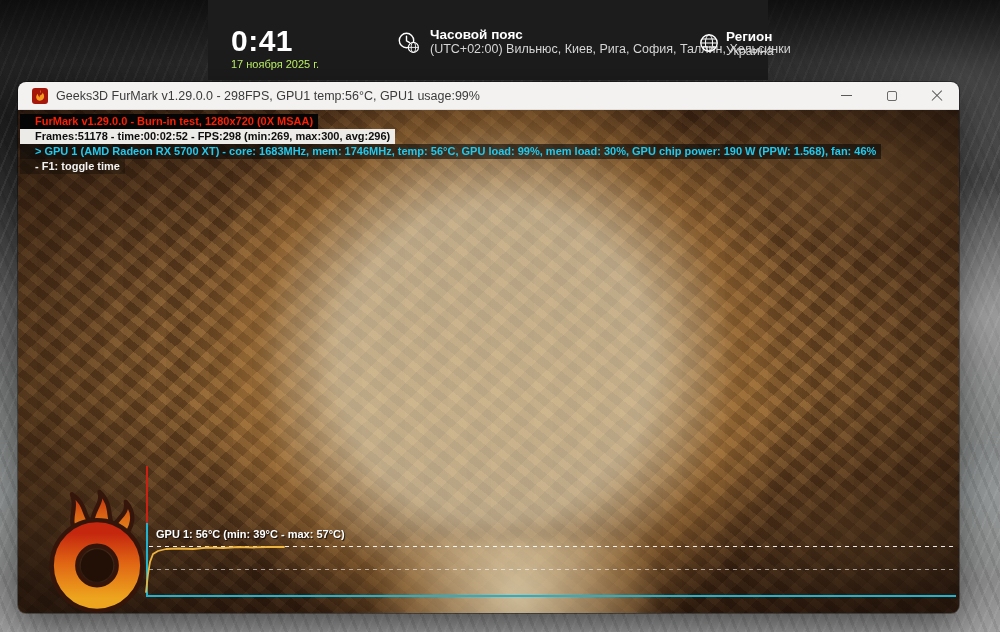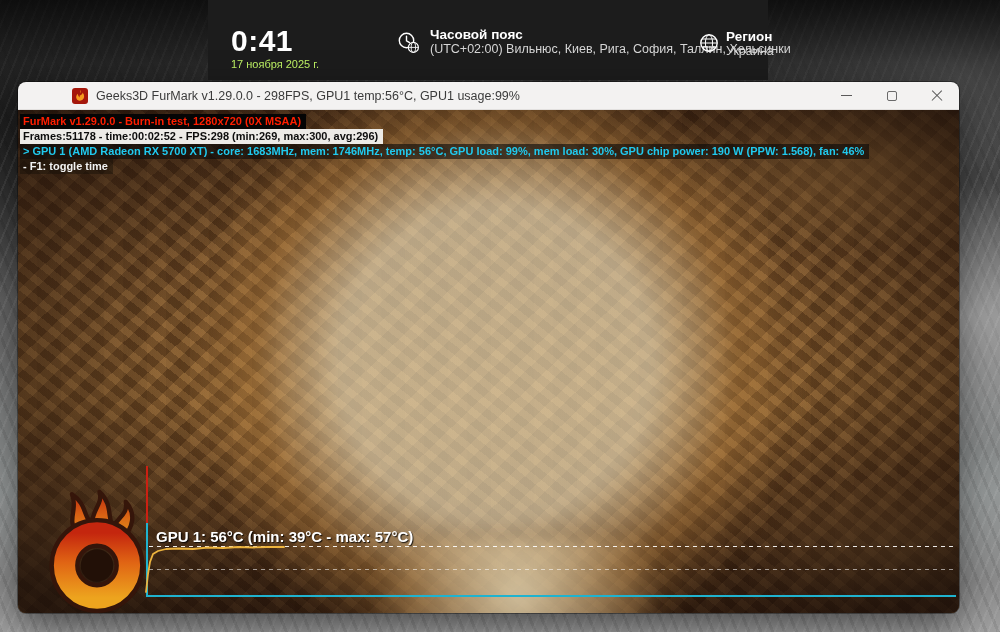--- a/index.html
+++ b/index.html
@@ -32,21 +32,21 @@
   .region-block { position:absolute; left:518px; top:29px; }
 
   
   .fm-window {
     position:absolute; left:18px; top:82px; width:941px; height:531px;
     border-radius:8px; overflow:hidden; background:#161616;
     box-shadow:0 14px 38px rgba(0,0,0,.5), 0 0 0 1px rgba(0,0,0,.35);
   }
   .titlebar {
     position:absolute; left:0; top:0; width:100%; height:28px;
-    background:#f3f2f1; display:flex; align-items:center; border-bottom:1px solid #e2e0de;padding-left:40px;
+    background:#f3f2f1; display:flex; align-items:center; border-bottom:1px solid #e2e0de;
   }
   .app-icon { width:16px; height:16px; margin:0 8px 0 14px; border-radius:3px; background:#a5170b;
               display:flex; align-items:center; justify-content:center; flex:0 0 auto; }
   .title-text { font-size:12.5px; color:#3b3b3b; white-space:nowrap; overflow:hidden; }
   .controls { margin-left:auto; display:flex; height:100%; }
   .ctrl { width:45px; height:100%; display:flex; align-items:center; justify-content:center; cursor:default; }
   .glyph-min { width:11px; height:1px; background:#5a5a5a; }
   .glyph-max { width:10px; height:10px; border:1px solid #6a6a6a; border-radius:2px; }
   .glyph-close { position:relative; width:12px; height:12px; }
   .glyph-close::before,.glyph-close::after {
@@ -82,35 +82,35 @@
             mask:radial-gradient(circle at 50% 47%, #000 0 52%, rgba(0,0,0,0) 70%);
   }
   .eye-tail {
     position:absolute; left:360px; top:430px; width:280px; height:190px;
     background:radial-gradient(ellipse at 50% 30%, rgba(233,219,184,.8), rgba(205,165,110,.35) 55%, rgba(0,0,0,0) 75%);
     filter:blur(7px);
   }
 
   
   .osd { position:absolute; left:2px; top:4px; font-size:11px; font-weight:700; line-height:13px; }
-  .osd-line { display:table; padding:1px 5px 1px 3px; white-space:nowrap; }
+  .osd-line { display:table; padding:1px 5px 1px 15px; white-space:nowrap; }
   .osd-title { color:#ff1e00; background:#050505; }
   .osd-stats { color:#0d0d0d; background:#edebe7; }
   .osd-cyan  { color:#20c9ee; background:rgba(8,8,8,.6); }
   .osd-help  { color:#f2f2f2; background:rgba(20,14,8,.42); }
 
   
   .g-spike { position:absolute; left:128px; top:356px; width:2px; height:57px; background:#cc2012; }
   .g-left  { position:absolute; left:128px; top:413px; width:2px; height:73px; background:#1fb3cf; }
   .g-bottom{ position:absolute; left:128px; top:485px; width:810px; height:2px; background:#1fb3cf; }
   .g-dash1 { position:absolute; left:131px; top:436px; width:806px; height:1px;
              background:repeating-linear-gradient(90deg, rgba(255,255,255,.9) 0 4px, rgba(0,0,0,0) 4px 8px); }
   .g-dash2 { position:absolute; left:131px; top:459px; width:806px; height:1px;
              background:repeating-linear-gradient(90deg, rgba(255,255,255,.55) 0 4px, rgba(0,0,0,0) 4px 8px); }
-  .g-label { position:absolute; left:138px; top:418px; font-size:15px; font-weight:700; color:#fff;
+  .g-label { position:absolute; left:138px; top:418px; font-size:11px; font-weight:700; color:#fff;
              text-shadow:1px 1px 1px rgba(0,0,0,.8); white-space:nowrap; }
   .g-curve { position:absolute; left:126px; top:420px; }
 
   
   .logo { position:absolute; left:14px; top:378px; width:130px; height:125px; }
   .logo-text {
     position:absolute; left:12px; top:470px; font-size:23px; font-weight:700; letter-spacing:.5px;
     color:#e04313; -webkit-text-stroke:1.6px #351408;
     text-shadow:0 0 4px rgba(40,12,4,.9), 2px 2px 2px rgba(30,10,4,.8);
   }

